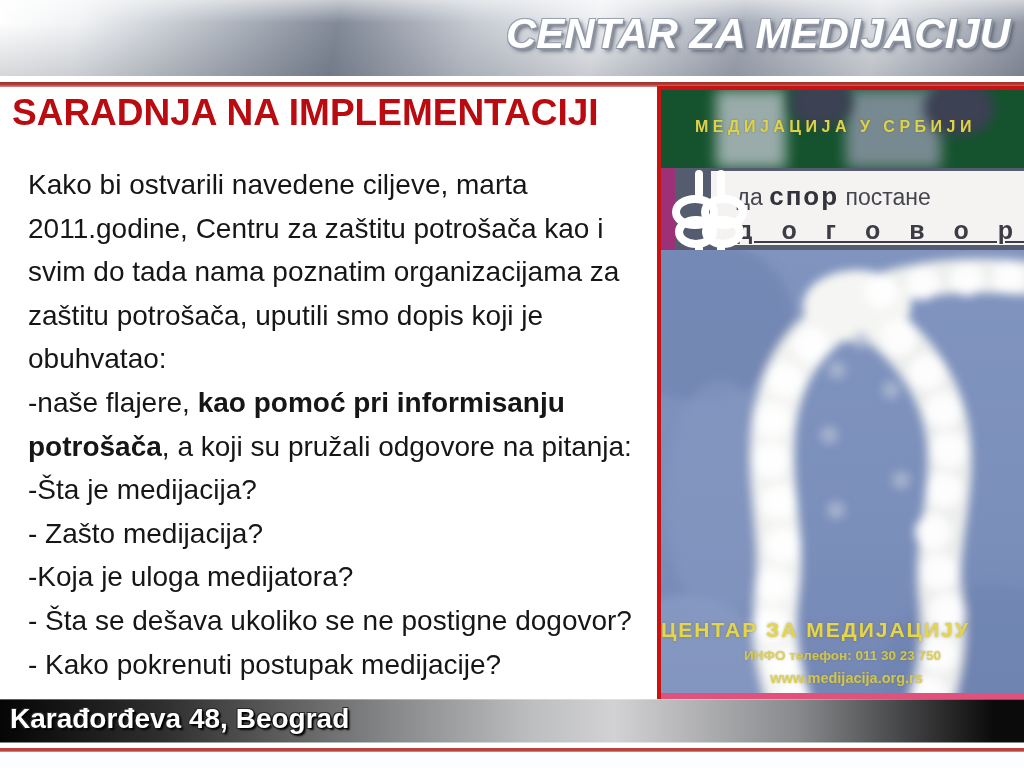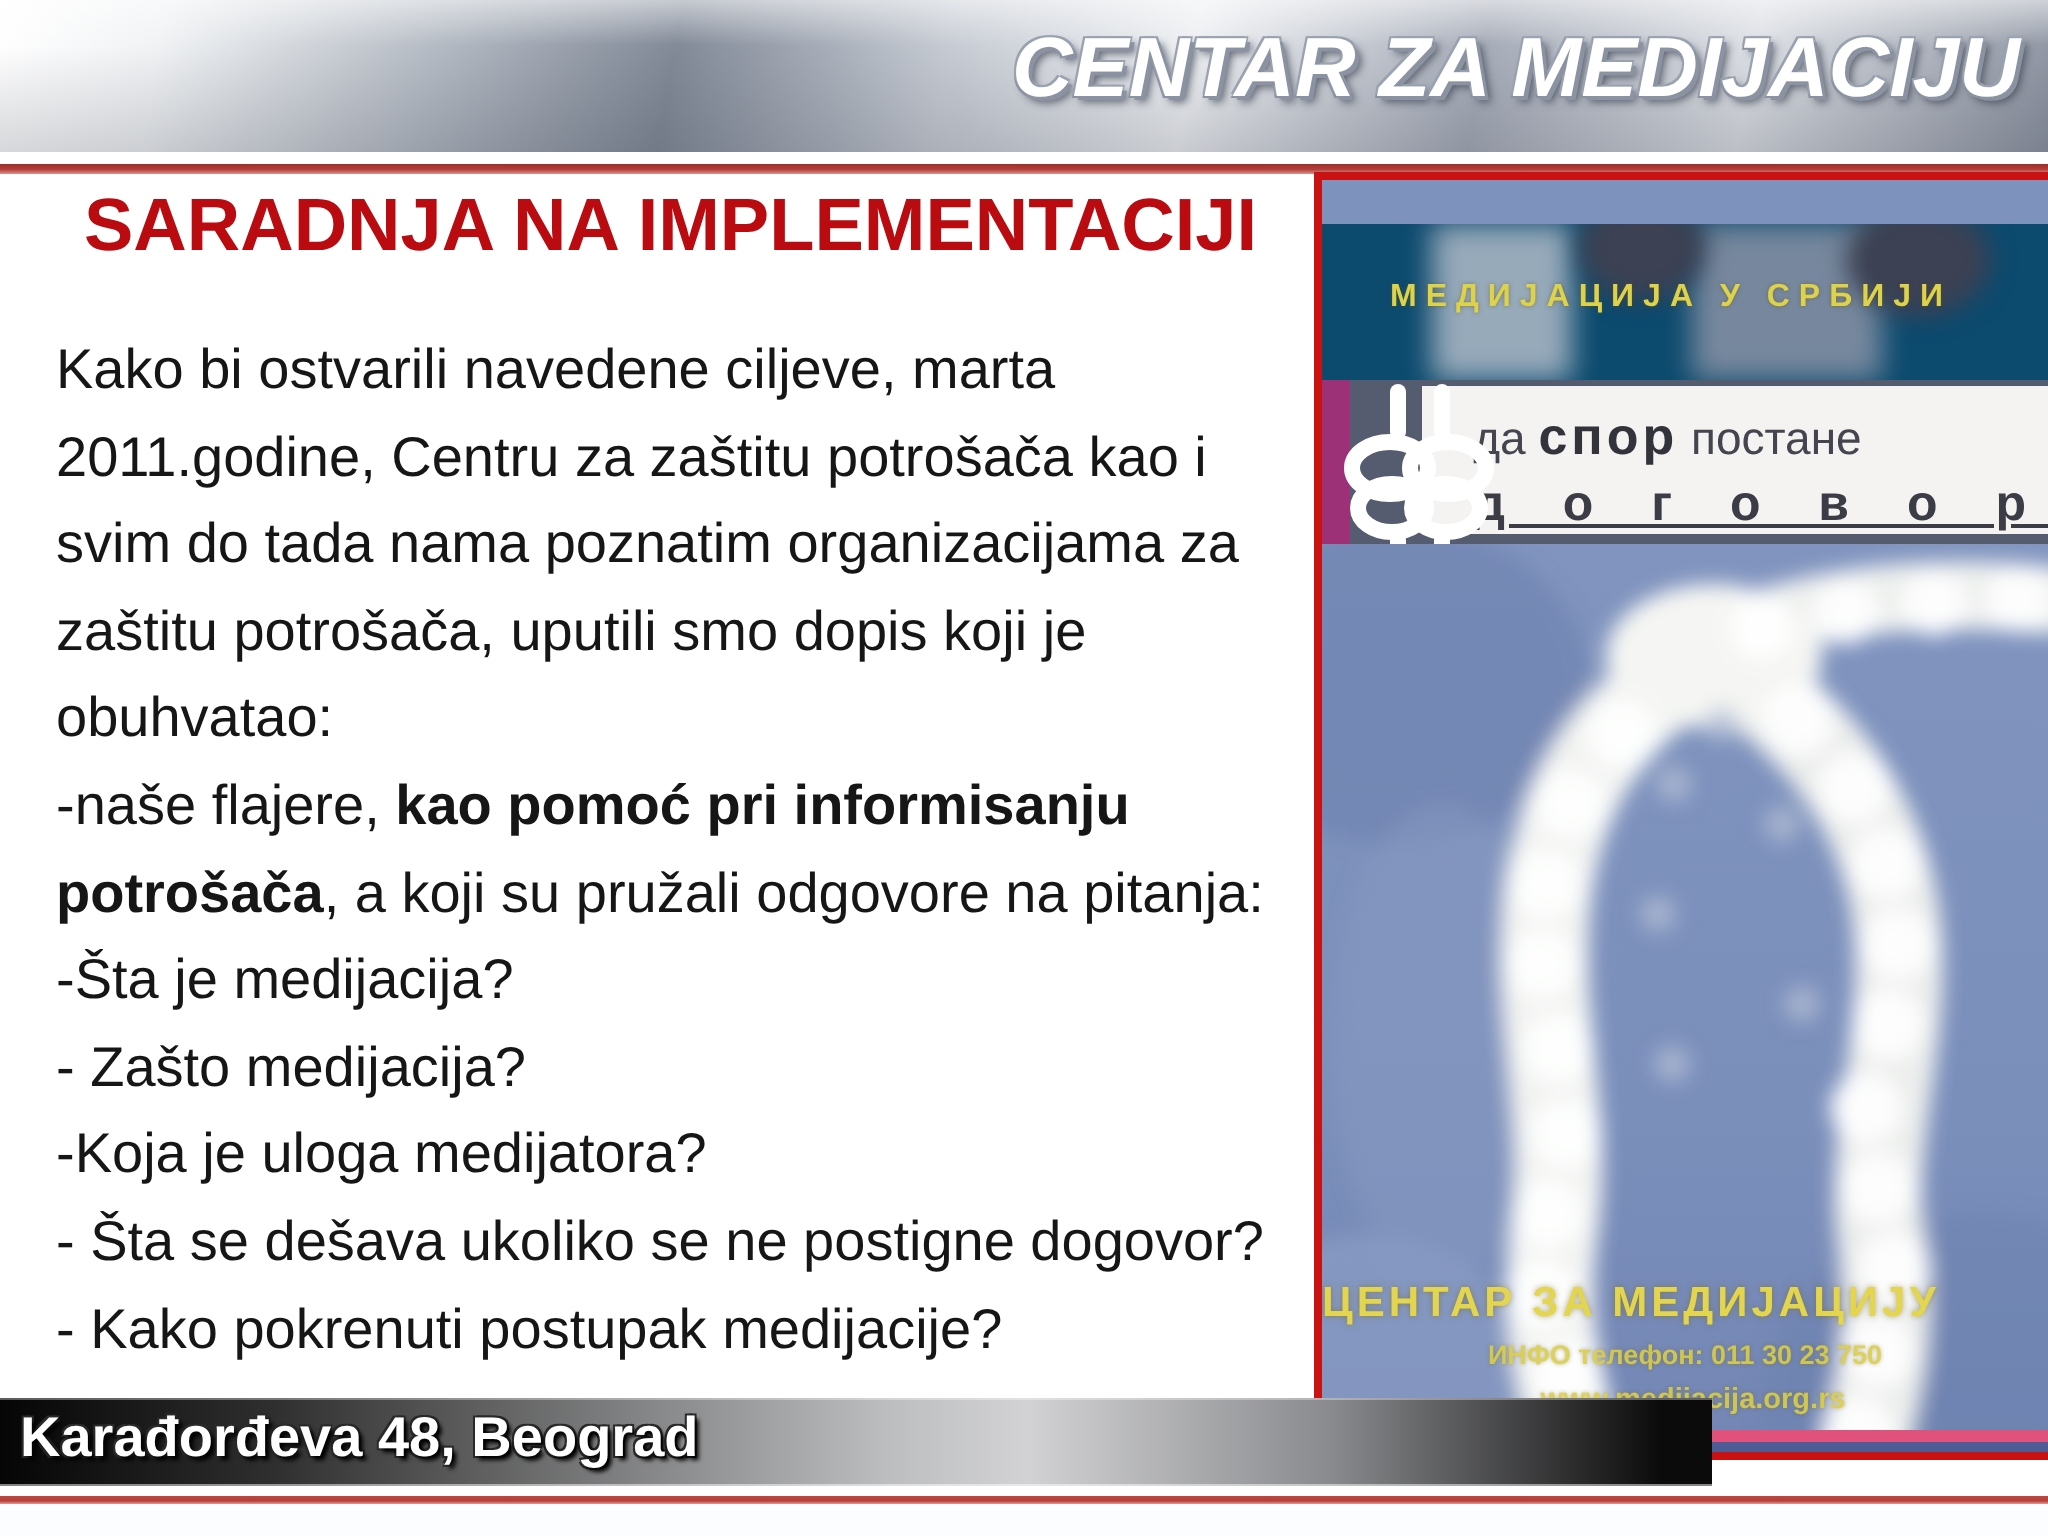--- a/index.html
+++ b/index.html
@@ -19,37 +19,37 @@
     font-size:42px;font-weight:bold;font-style:italic;letter-spacing:0px;
     color:#ffffff;white-space:nowrap;
     text-shadow:2px 2px 0 #8b93a2,-1px -1px 0 #9aa2b0,1px -1px 0 #9aa2b0,-1px 1px 0 #8b93a2,3px 3px 4px rgba(60,66,80,.8);
   }
   .rule-top{
     position:absolute;left:0;top:82px;width:1024px;height:5px;
     background:linear-gradient(180deg,#9e2f2a 0%,#b3403a 55%,#dc928d 100%);
   }
   
   .heading{
-    position:absolute;left:42px;top:92px;width:620px;
+    position:absolute;left:12px;top:92px;width:620px;
     font-size:37px;font-weight:bold;color:#b90b10;white-space:nowrap;
   }
   
   .body-text{
     position:absolute;left:28px;top:163px;width:640px;
     font-size:28px;line-height:43.6px;color:#161616;
   }
   .body-text div{white-space:nowrap;}
   
   .poster{
     position:absolute;left:657px;top:86px;width:367px;height:644px;
     border:4px solid #cb1212;border-right:none;box-sizing:border-box;
     background:#7e92be;overflow:hidden;
   }
   .poster-band{
-    position:relative;width:363px;height:78px;background:#0c4a6e;overflow:hidden;margin-top:22px;
+    position:relative;width:363px;height:78px;background:#14532d;overflow:hidden;
   }
   .streak{position:absolute;top:0;height:100%;filter:blur(7px);}
   .streak.s1{left:55px;width:70px;background:#c6cad4;opacity:.75;}
   .streak.s2{left:185px;width:95px;background:#9298aa;opacity:.8;}
   .blob{position:absolute;border-radius:50%;filter:blur(6px);background:#3c4153;}
   .blob.b1{left:128px;top:-14px;width:64px;height:52px;}
   .blob.b2{left:262px;top:-10px;width:72px;height:56px;}
   .poster-top-label{
     position:absolute;left:34px;top:28px;
     font-size:16px;font-weight:bold;letter-spacing:4.5px;color:#ddd24b;
@@ -81,21 +81,21 @@
     position:absolute;left:4px;top:420px;width:100%;text-align:center;
     font-size:14.5px;font-weight:bold;color:#d9cc49;opacity:.9;
     text-shadow:0 0 2px rgba(120,105,30,.5);white-space:nowrap;
   }
   .stripe{position:absolute;left:0;width:100%;}
   .stripe.pink{top:443px;height:6px;background:#e0517c;}
   .stripe.dblue{top:449px;height:5px;background:#4d5c94;}
   .stripe.white{top:454px;height:9px;background:#eef2f8;}
   
   .footer-bar{
-    position:absolute;left:0;top:699px;width:856px;height:44px;
+    position:absolute;left:0;top:699px;width:1024px;height:44px;
     background:linear-gradient(90deg,#050505 0%,#2f2f2f 16%,#bdbec0 52%,#d2d2d4 60%,#88898c 78%,#0b0b0b 97%);
     box-shadow:inset 0 1px 0 rgba(255,255,255,.35), inset 0 -1px 0 rgba(255,255,255,.5);
     text-align:center;
   }
   .footer-text{
     position:absolute;left:10px;top:4px;
     font-size:28px;font-weight:bold;color:#ffffff;white-space:nowrap;
     text-shadow:2px 2px 2px #000,-1px -1px 0 #2a2a2a,1px -1px 0 #2a2a2a,-1px 1px 0 #2a2a2a,1px 1px 0 #2a2a2a;
   }
   .rule-bottom{

